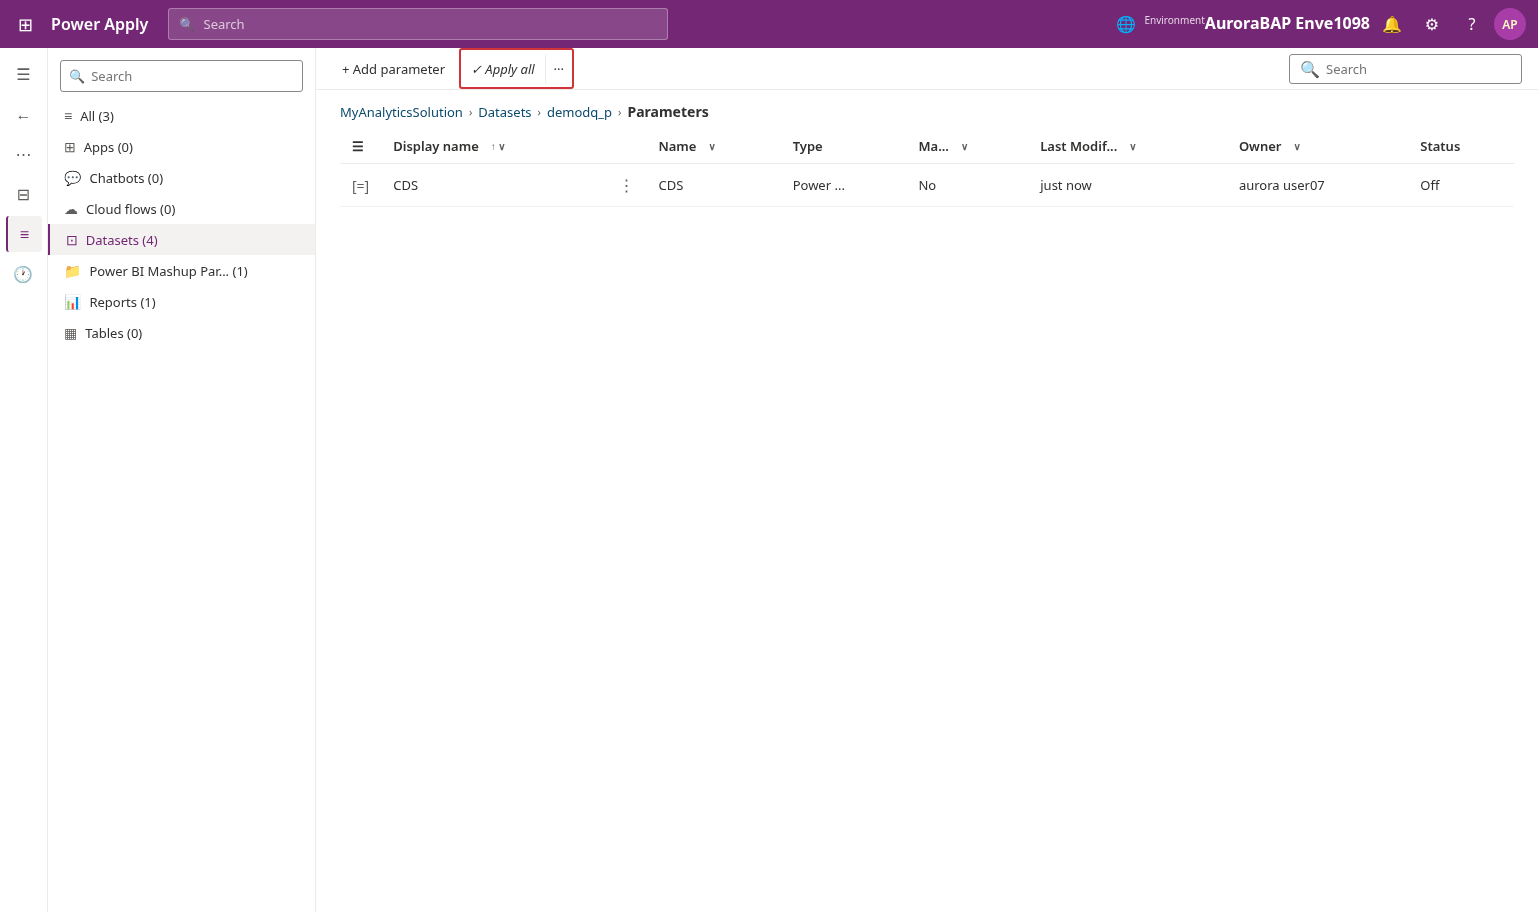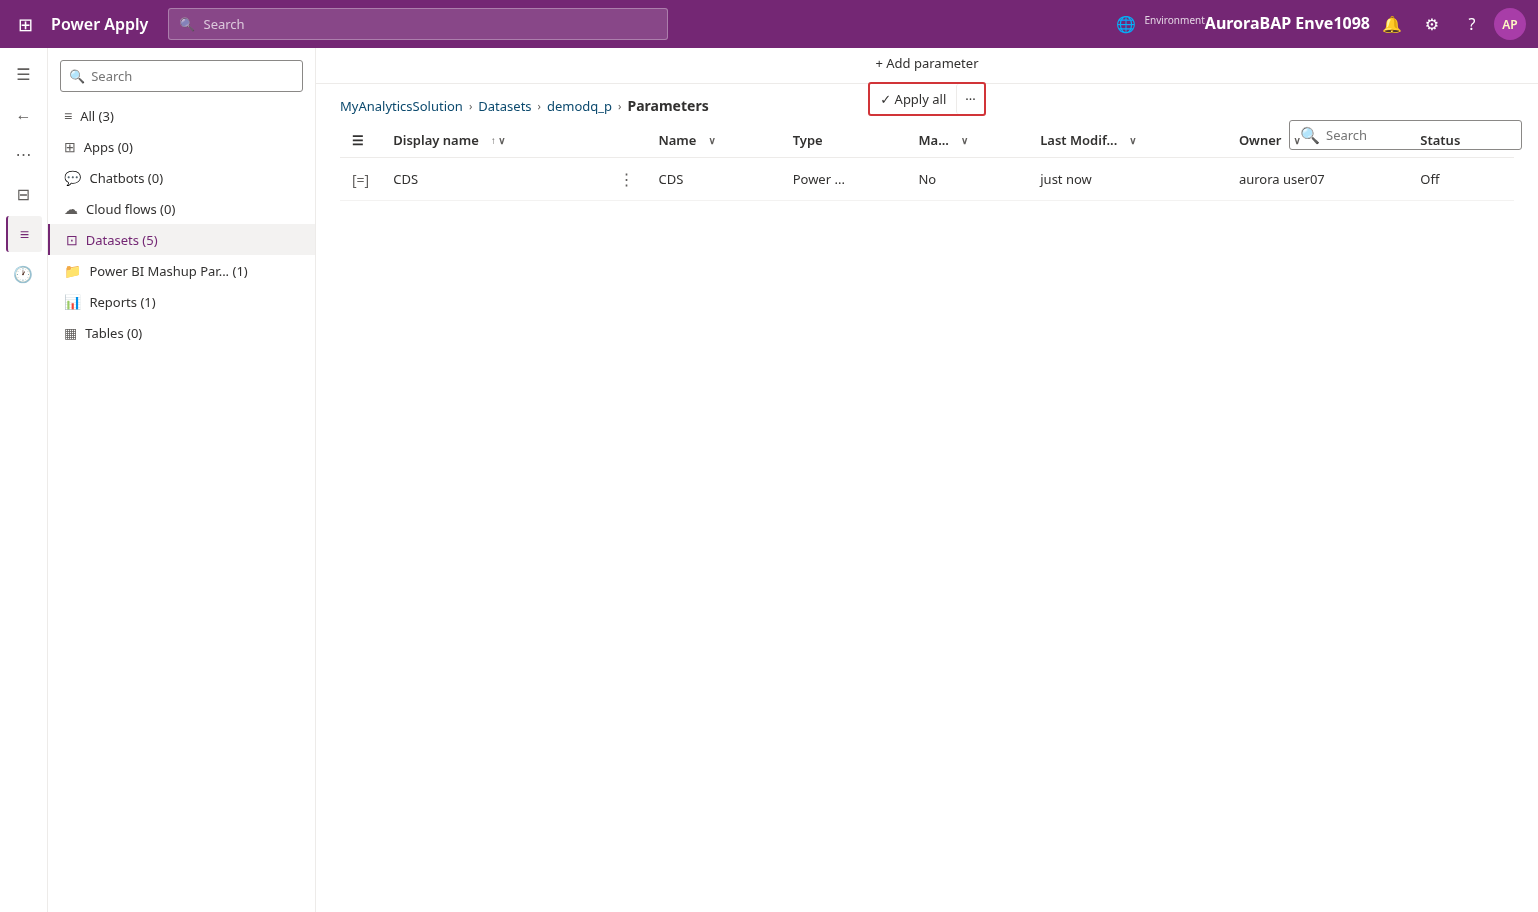--- a/index.html
+++ b/index.html
@@ -154,45 +154,44 @@
     .content {
       flex: 1;
       display: flex;
       flex-direction: column;
       background: white;
       overflow: hidden;
     }
 
     
     .toolbar {
-      height: 36px;
-      display: flex;
-      align-items: center;
+      height: 42px;
+      display: flex;
       padding: 0 16px;
       border-bottom: 1px solid #edebe9;
       gap: 4px;
       background: white;
-      flex-direction: column;
     }
     .toolbar-btn {
       display: flex;
       align-items: center;
       gap: 6px;
       padding: 6px 10px;
       border: none;
       background: transparent;
       cursor: pointer;
       font-size: 13px;
       color: #323130;
       border-radius: 3px;
       white-space: nowrap;
     }
     .toolbar-btn.apply-all {
       border: 2px solid #d13438;
       border-radius: 3px;
+      font-style: italic;
     }
     .toolbar-right {
       margin-left: auto;
       display: flex;
       align-items: center;
     }
     .toolbar-search {
       display: flex;
       align-items: center;
       gap: 6px;
@@ -309,21 +308,21 @@
     <div class="sidebar-item">
       <span class="sidebar-item-icon">💬</span>
       <span class="sidebar-item-label">Chatbots (0)</span>
     </div>
     <div class="sidebar-item">
       <span class="sidebar-item-icon">☁</span>
       <span class="sidebar-item-label">Cloud flows (0)</span>
     </div>
     <div class="sidebar-item active">
       <span class="sidebar-item-icon">⊡</span>
-      <span class="sidebar-item-label">Datasets (5)</span>
+      <span class="sidebar-item-label">Datasets (4)</span>
     </div>
     <div class="sidebar-item">
       <span class="sidebar-item-icon">📁</span>
       <span class="sidebar-item-label">Power BI Mashup Par... (1)</span>
     </div>
     <div class="sidebar-item">
       <span class="sidebar-item-icon">📊</span>
       <span class="sidebar-item-label">Reports (1)</span>
     </div>
     <div class="sidebar-item">

